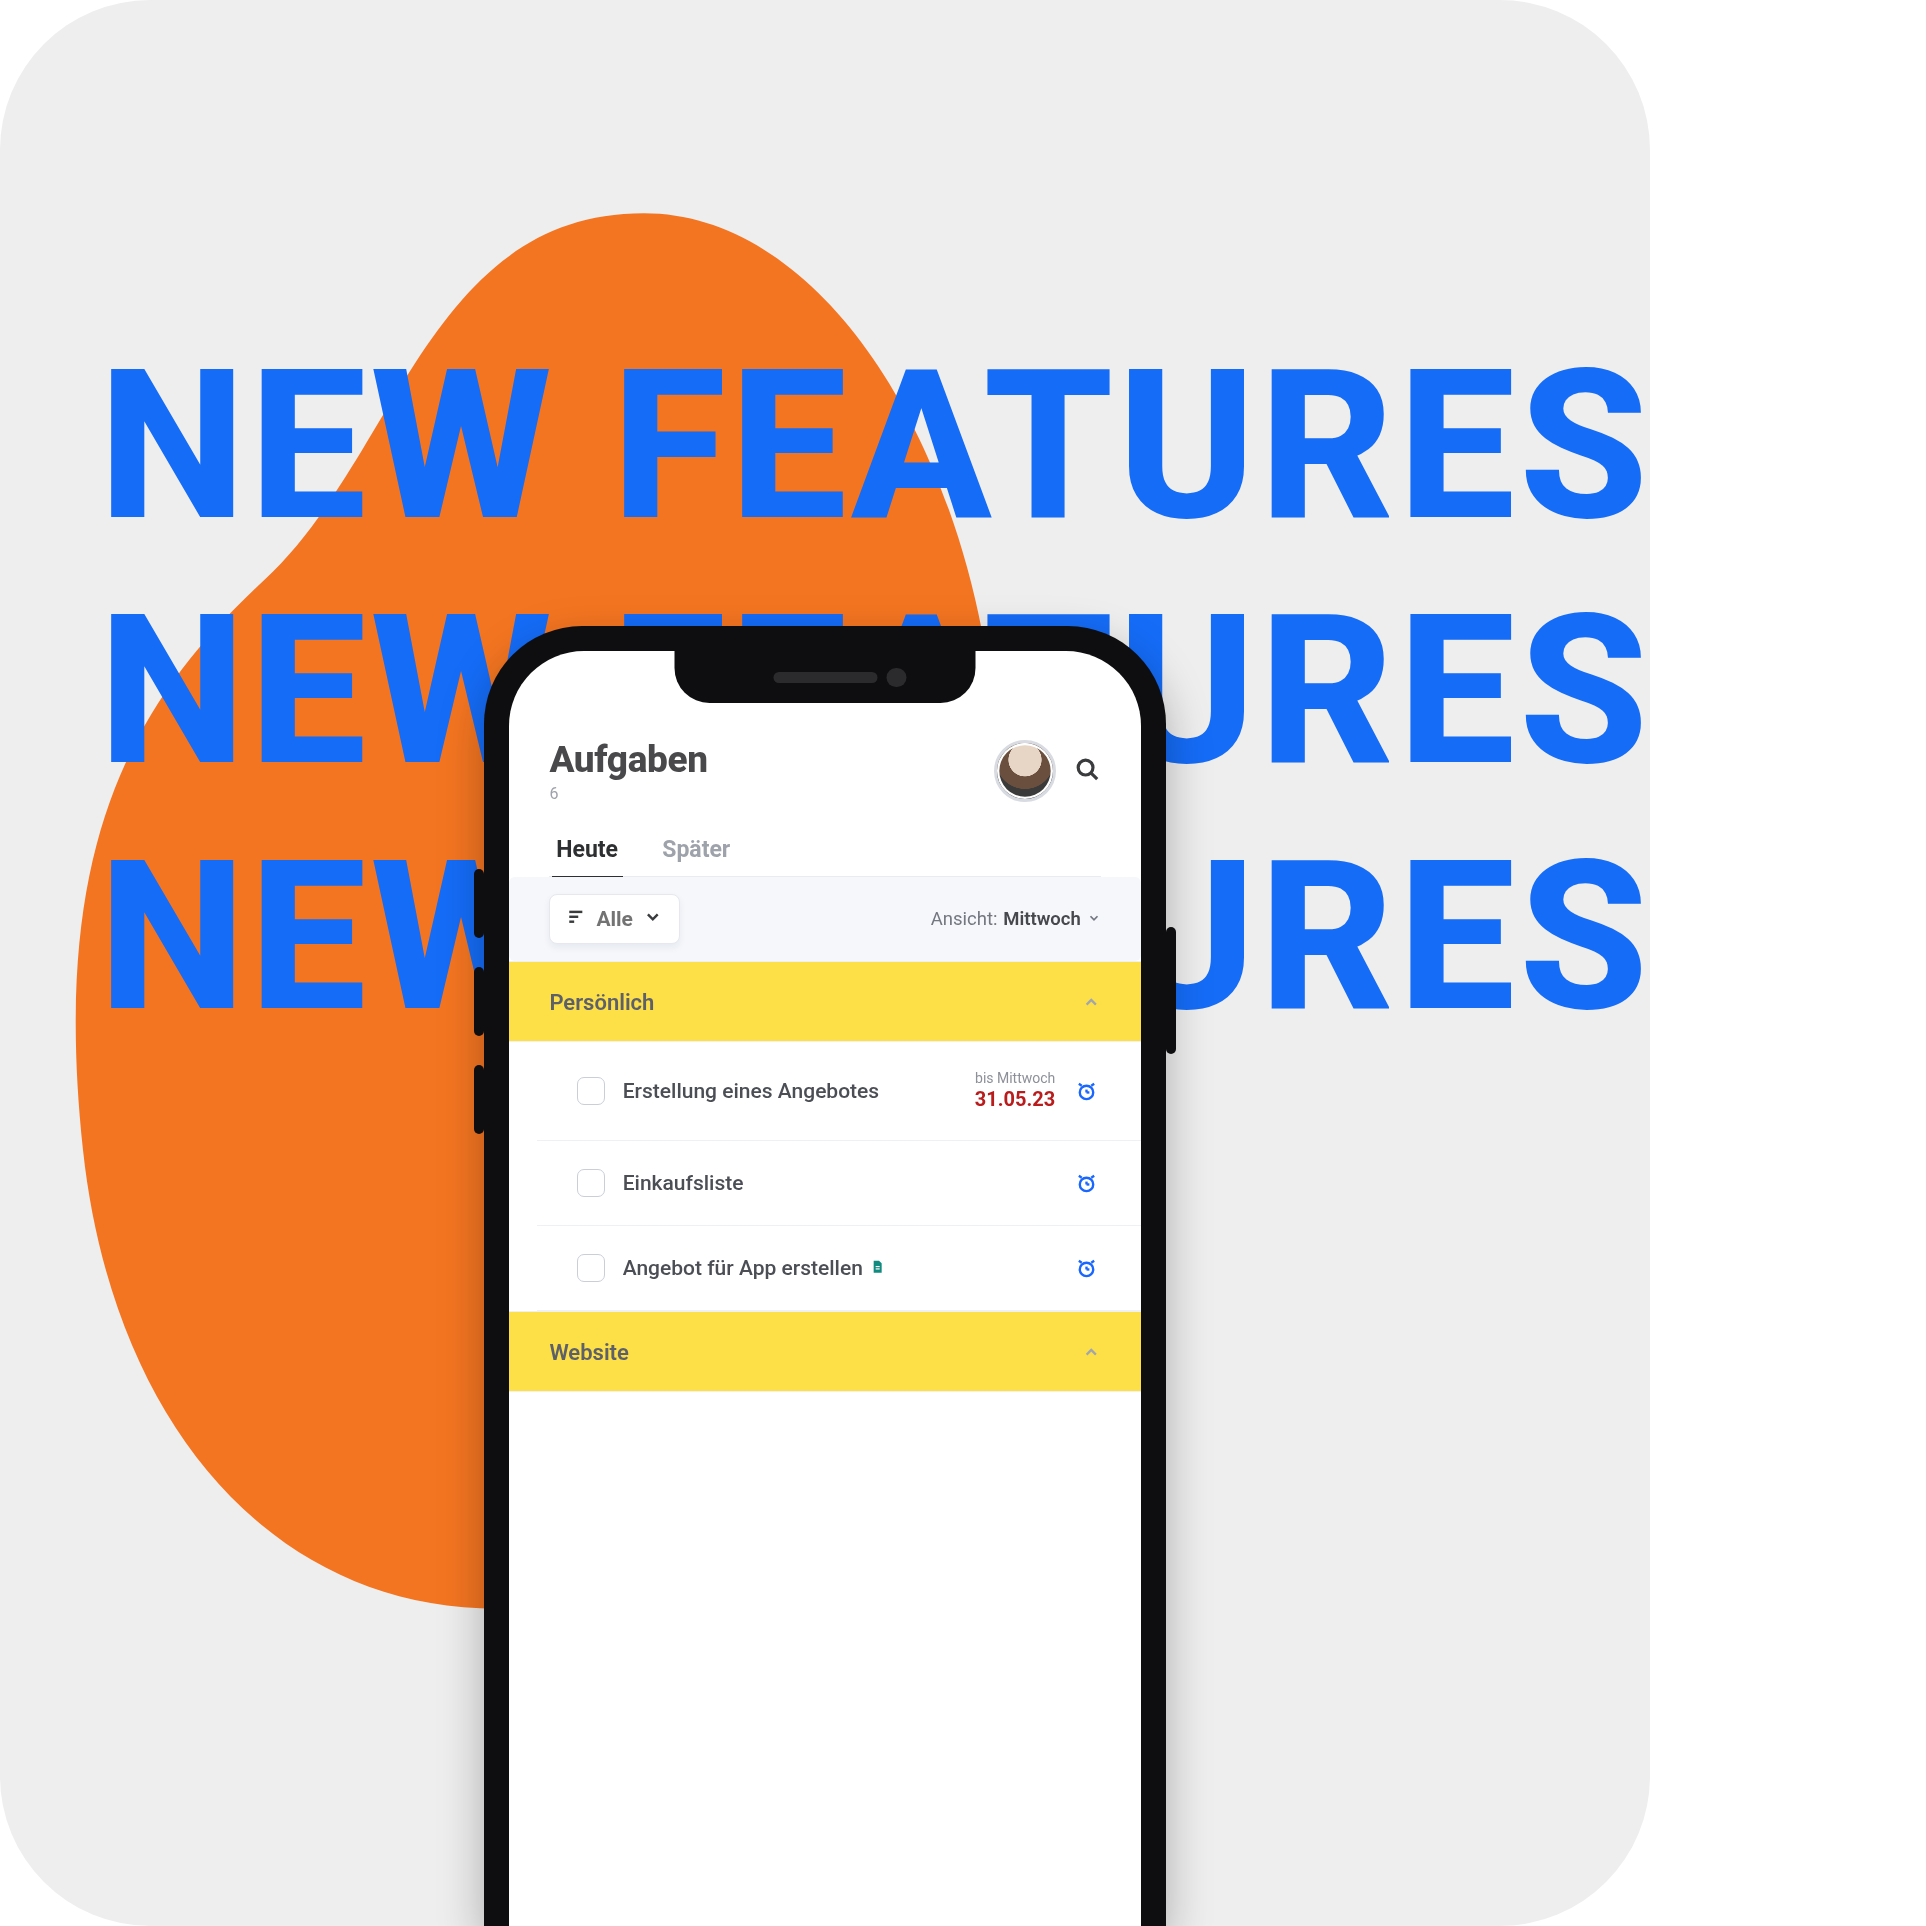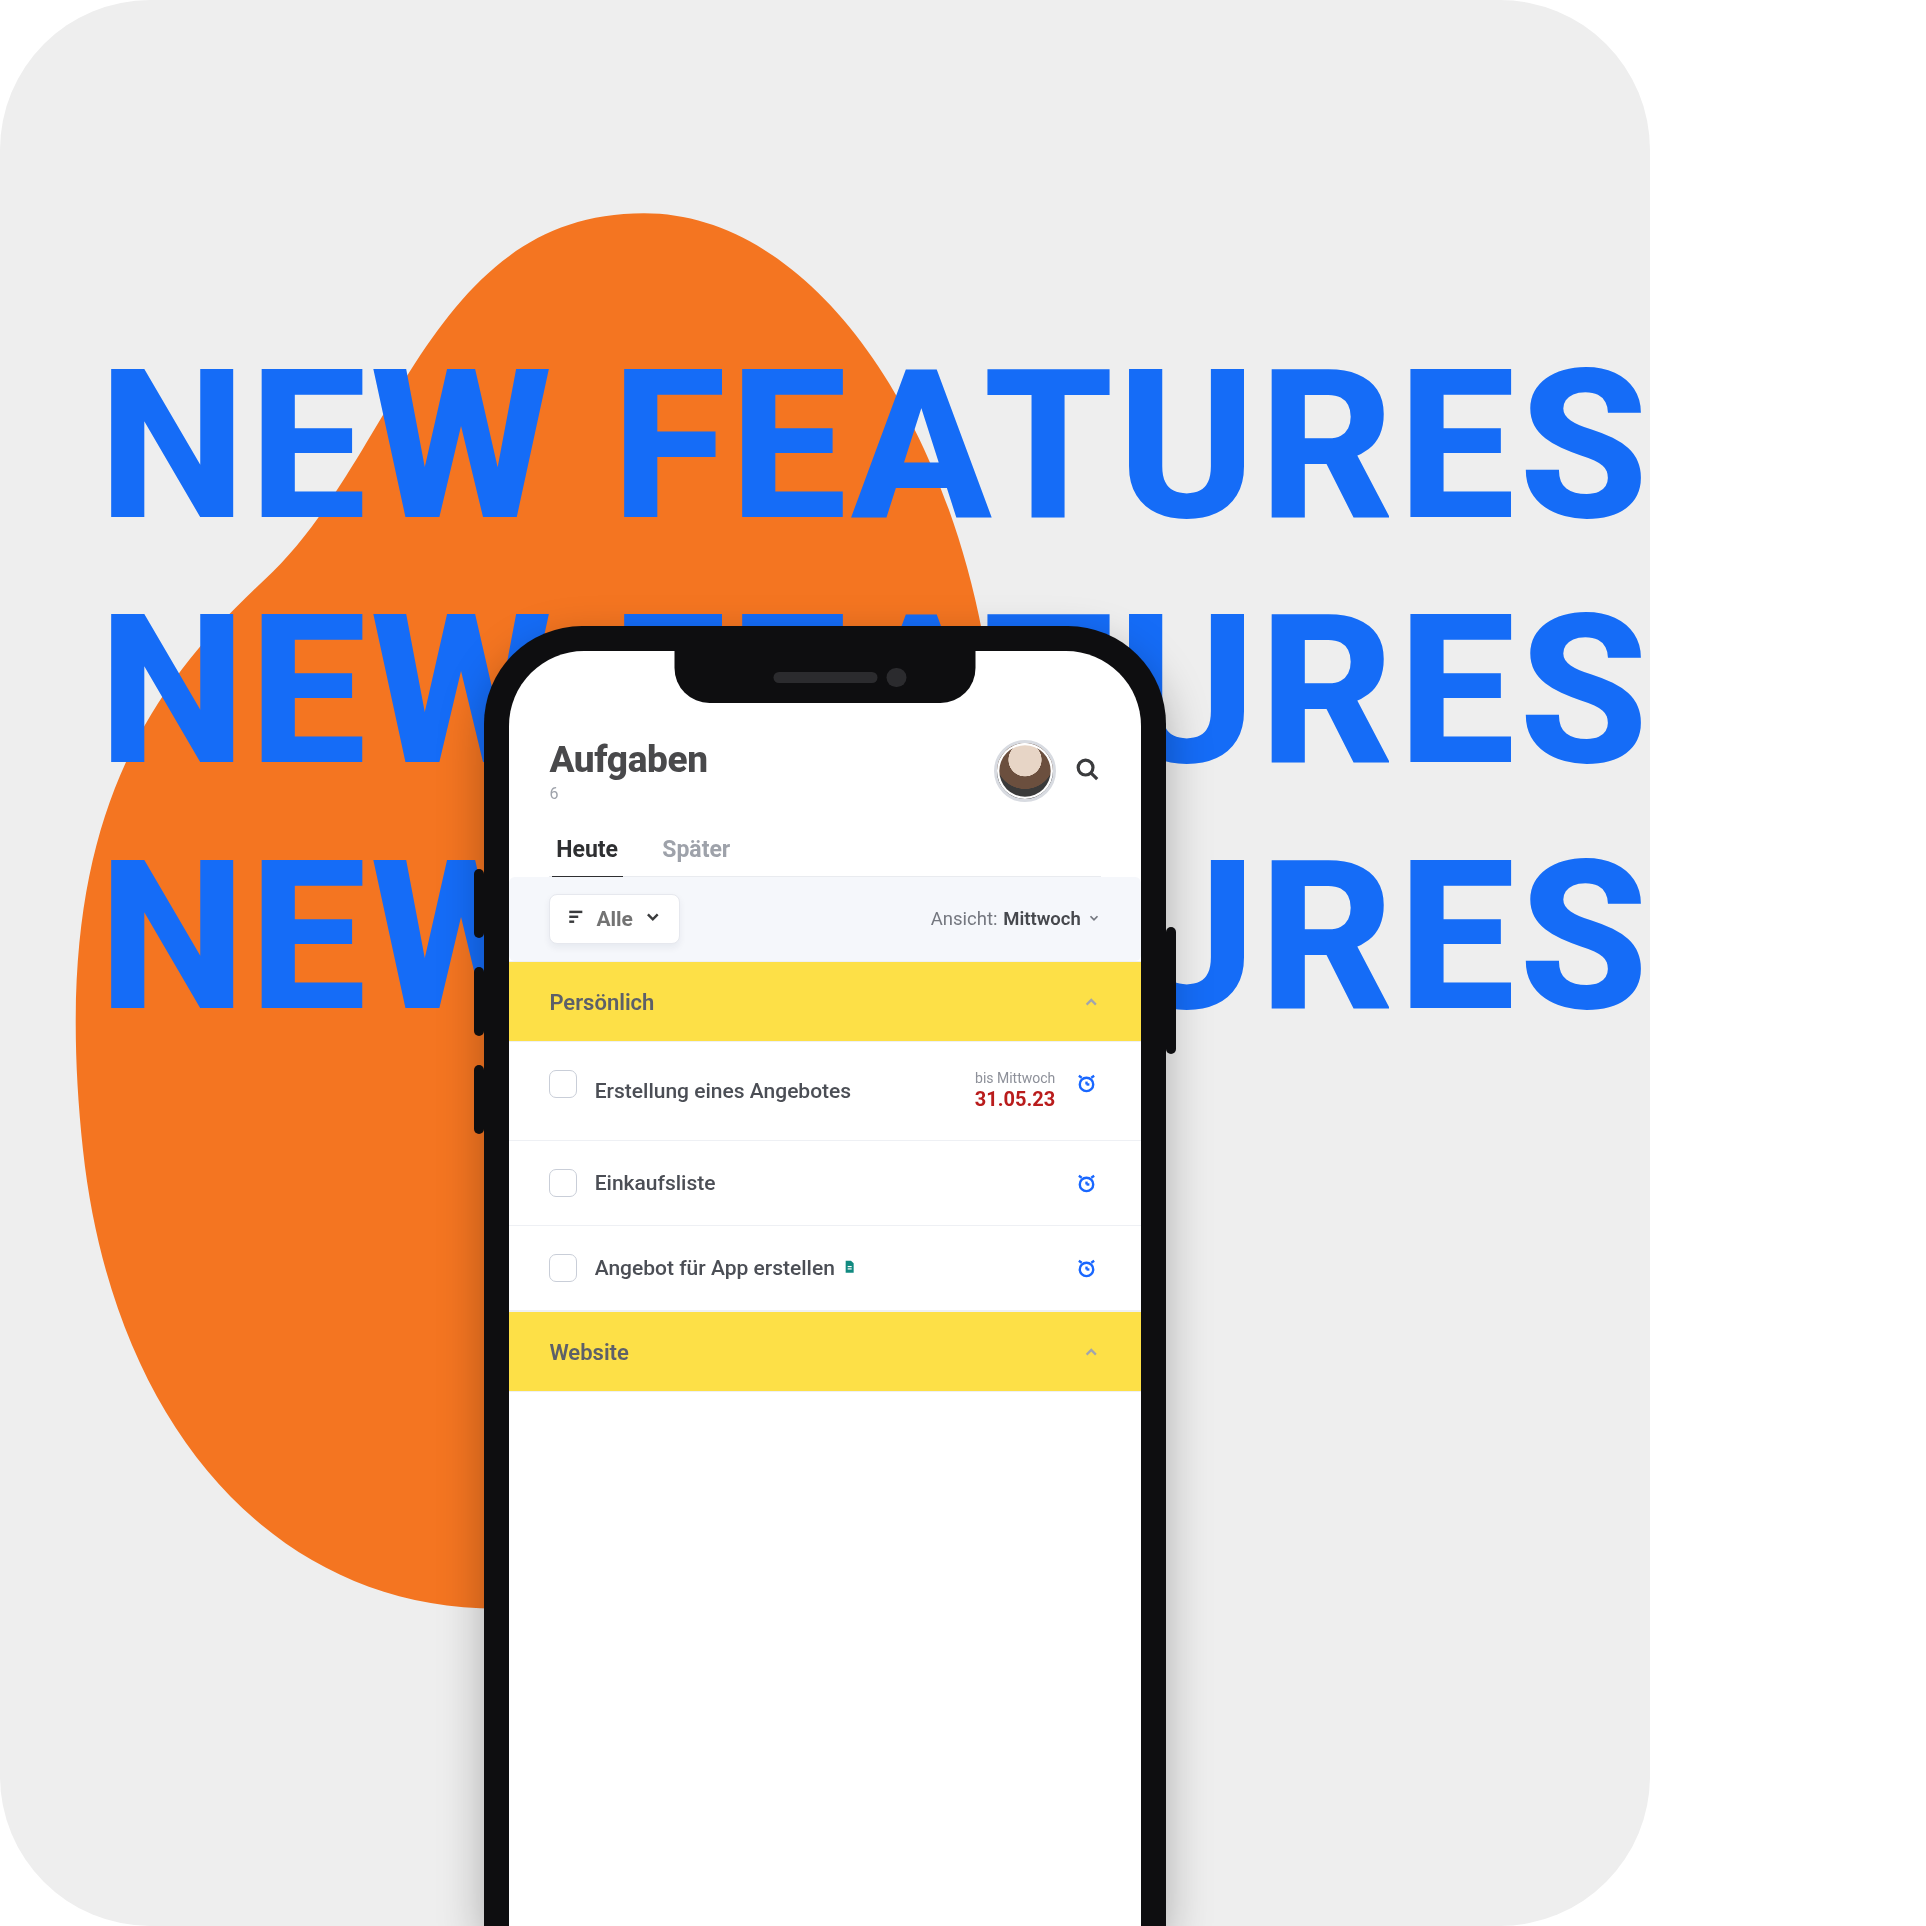--- a/index.html
+++ b/index.html
@@ -222,24 +222,26 @@
   .section-title {
     font-size: 22px;
     font-weight: 600;
     color: #5d6069;
   }
   .chev svg { width: 18.5px; height: 18.5px; stroke: #a1a5ad; fill: none; stroke-width: 3; }
 
   
   .task {
     display: flex;
+    align-items: center;
     gap: 17.3px;
     padding: 28px 40px;
     border-bottom: 1.2px solid #eef0f4;
     background: #fff;
+    margin-left: 28px;
   }
   .task.hl {
     background: linear-gradient(90deg, #e9f1ff 0%, #f6faff 55%, #ffffff 100%);
   }
   .cb {
     width: 28px;
     height: 28px;
     border: 1.7px solid #c9ced8;
     border-radius: 7px;
     flex-shrink: 0;

